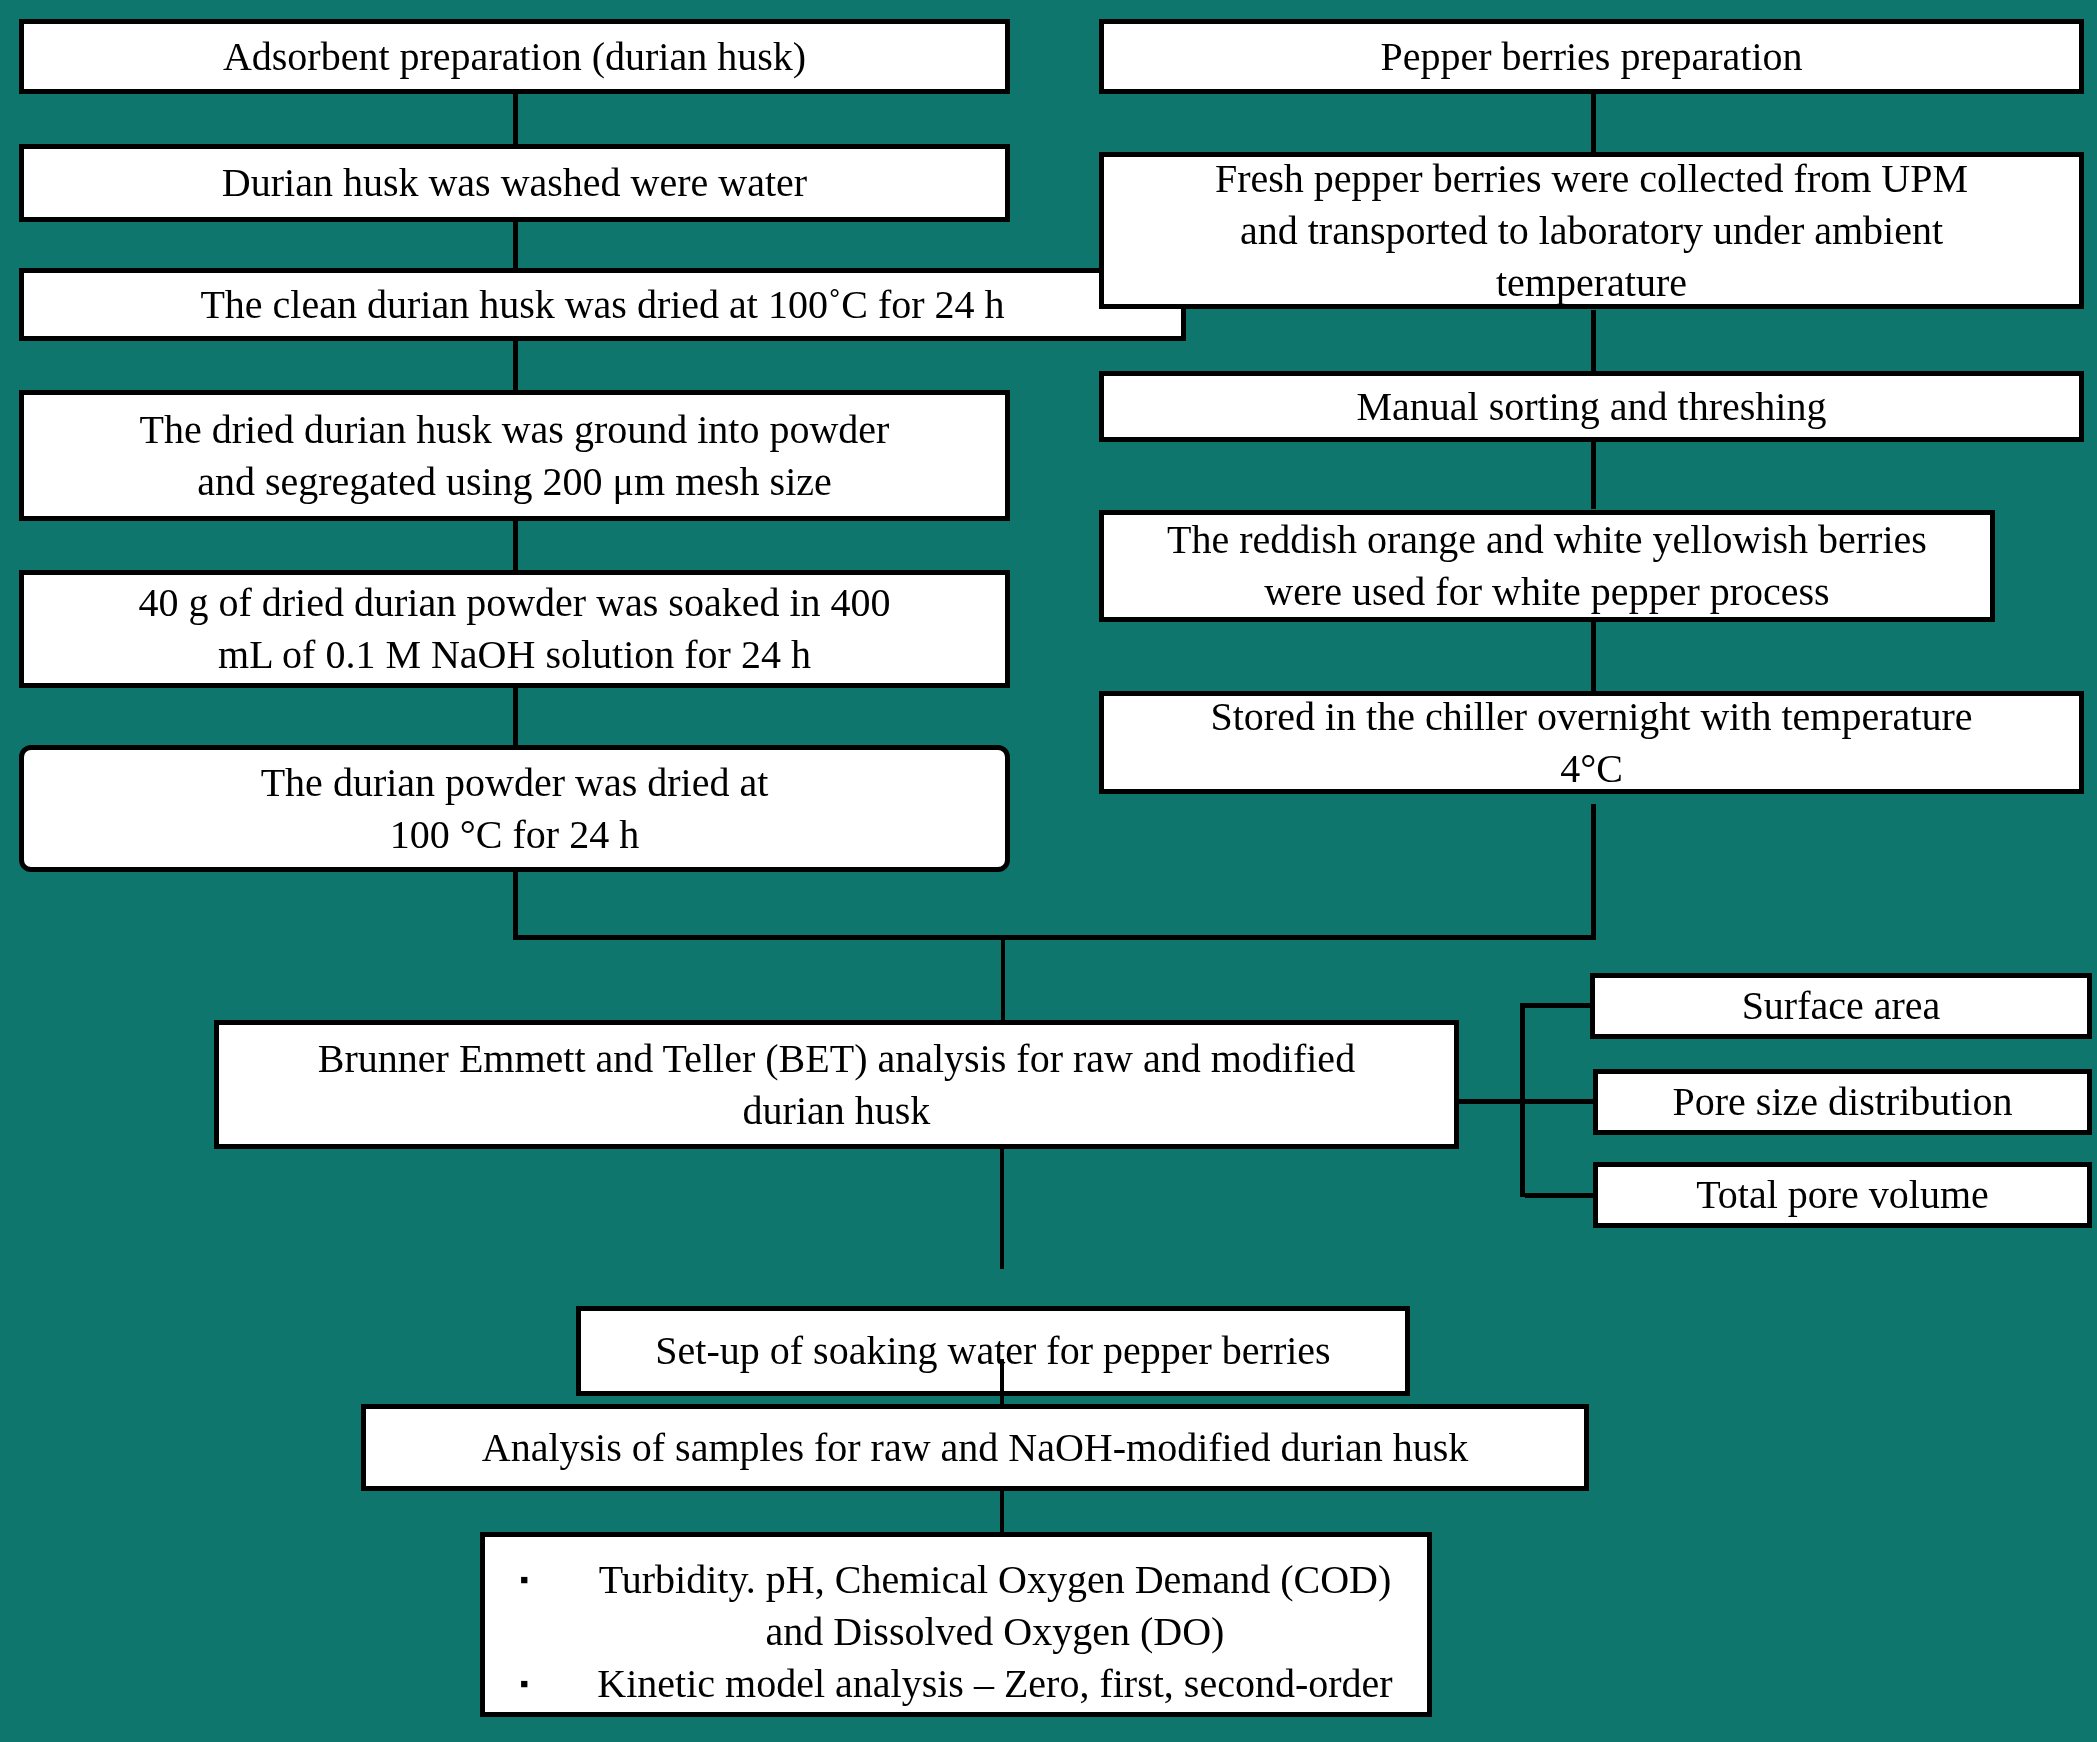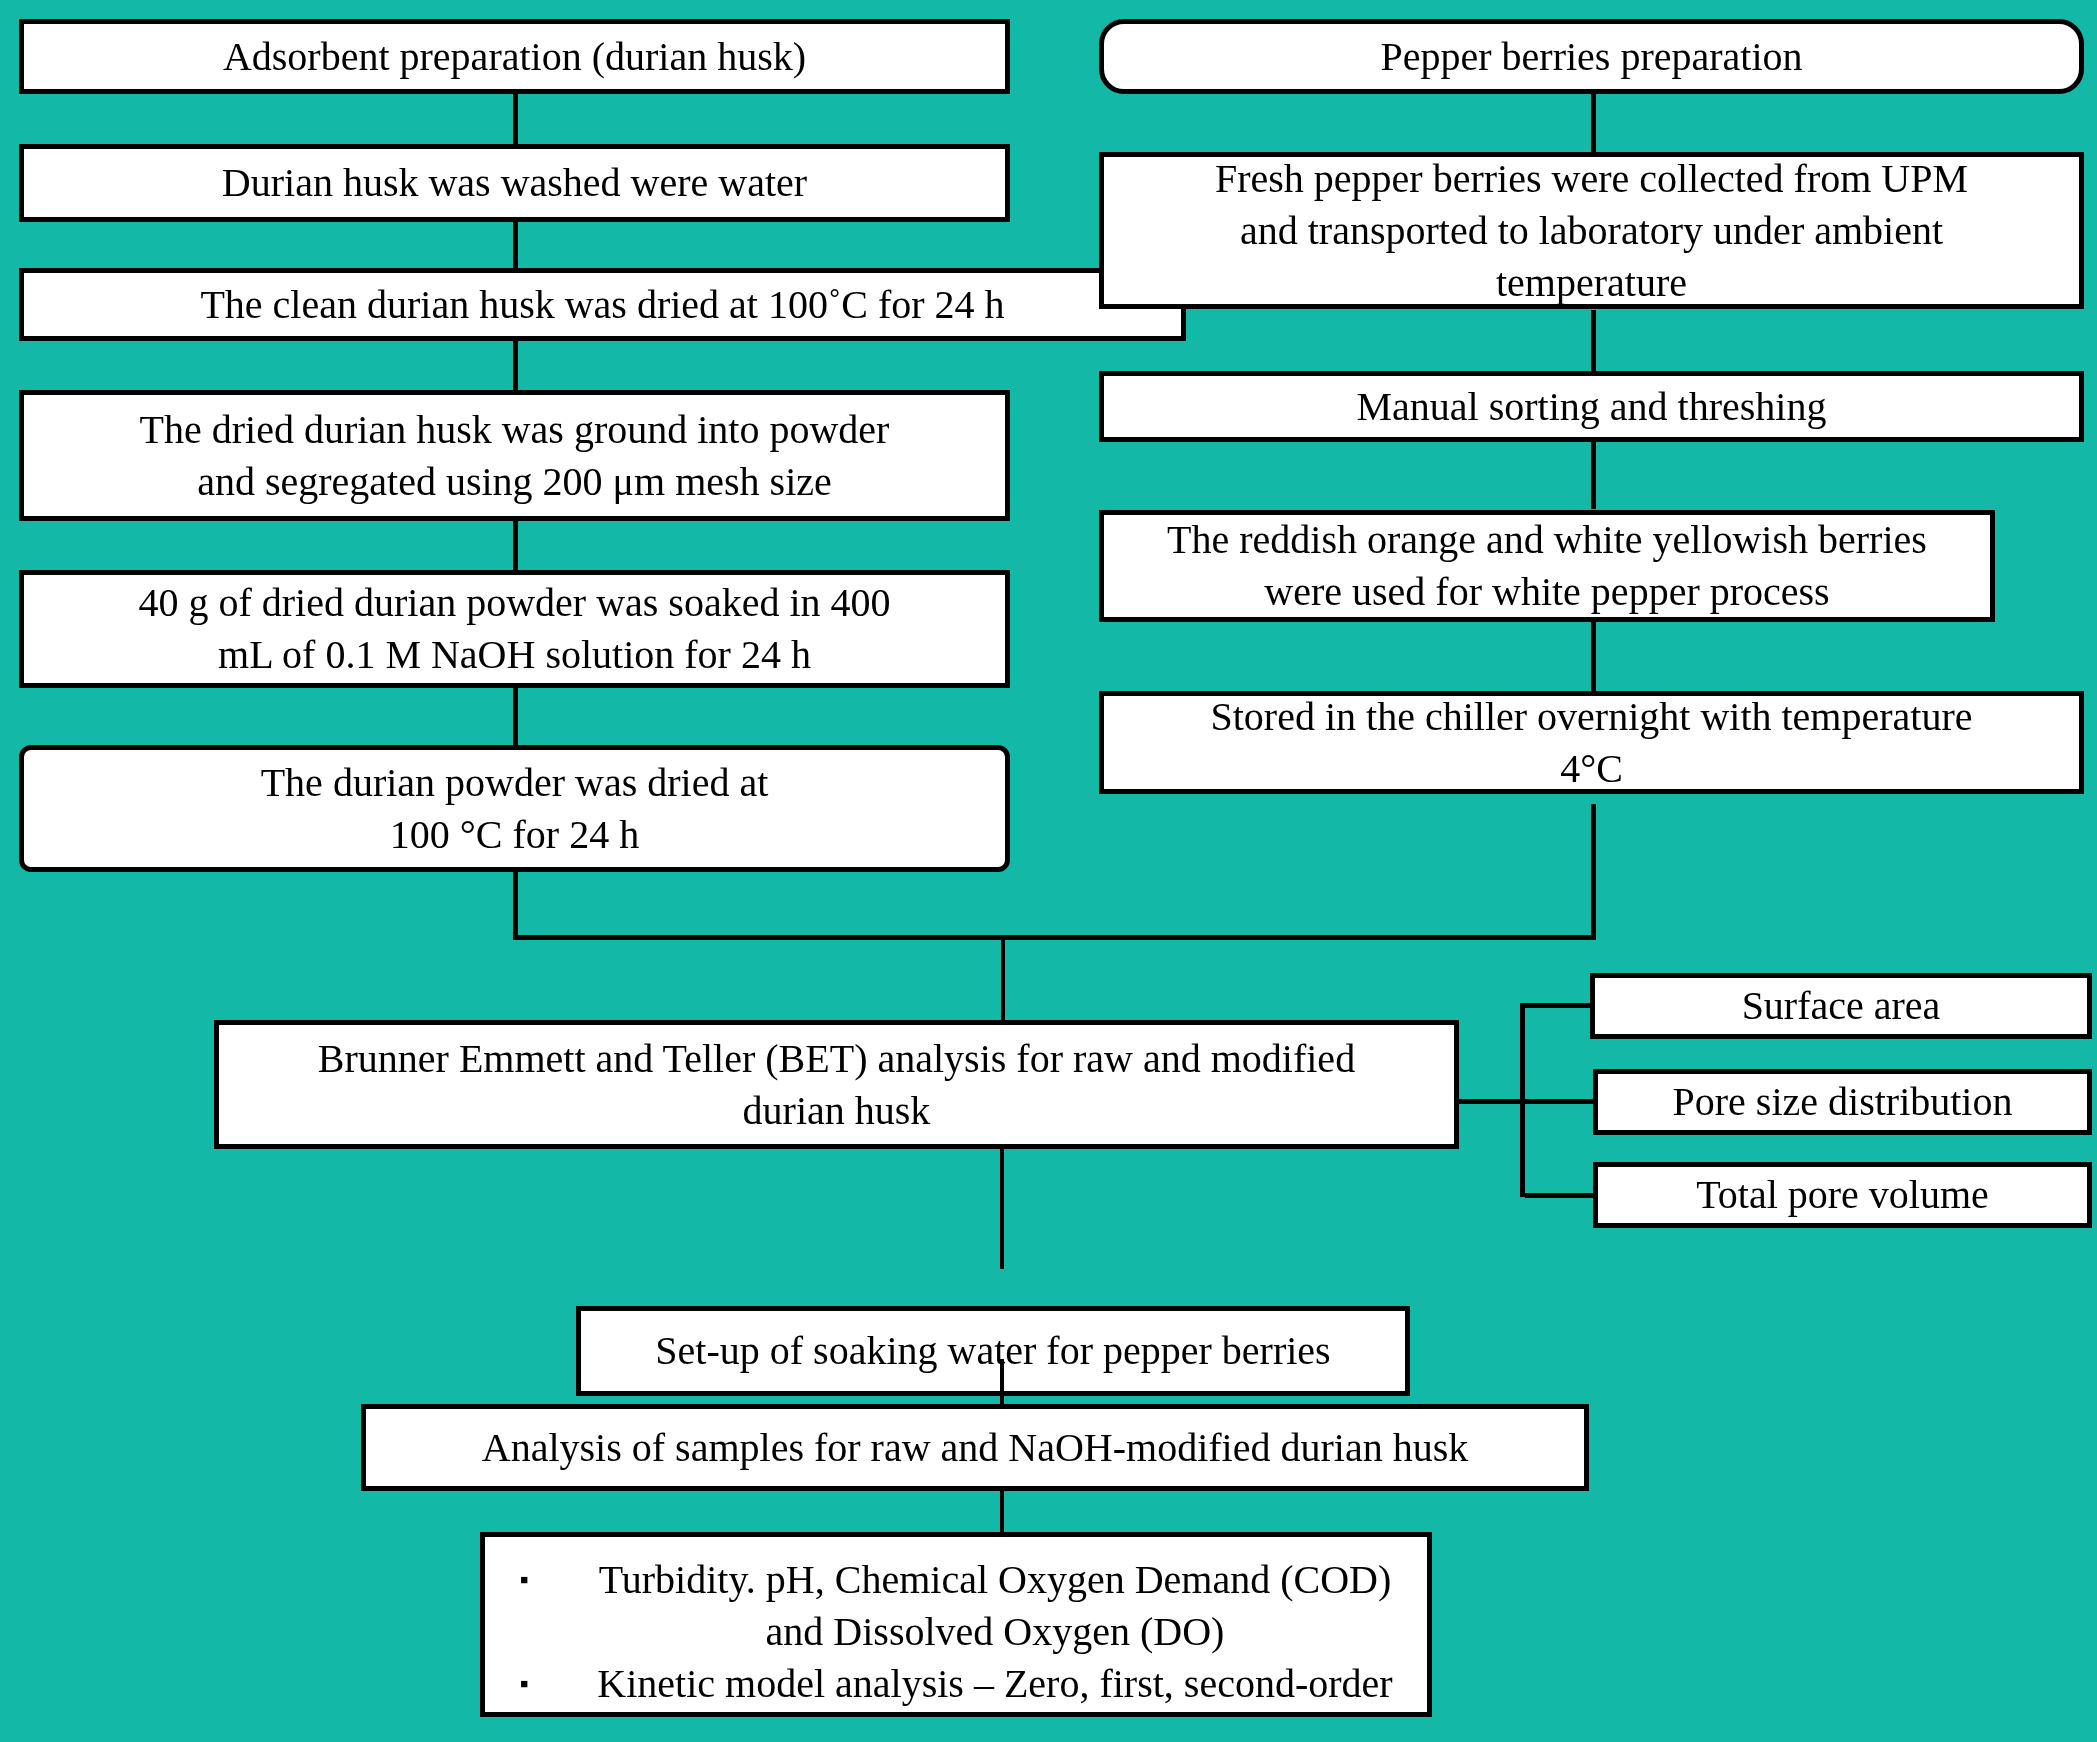--- a/index.html
+++ b/index.html
@@ -1,19 +1,19 @@
 <!DOCTYPE html>
 <html style="font-size:12px"><head>
 <meta charset="utf-8">
 <style>
   html, body { margin:0; padding:0; background:#ffffff; }
   .canvas {
     position:relative;
     width:2097px; height:1743px;
-    background:#14b8a6;
+    background:#0f766e;
     font-family:"Liberation Serif","DejaVu Serif",serif;
     color:#000;
     overflow:hidden;
   }
   .box {
     position:absolute;
     box-sizing:border-box;
     border:5.2px solid #000;
     background:#ffffff;
     display:flex;
@@ -72,21 +72,21 @@
   </div>
   <div class="box" style="left:19px; top:570px; width:991px; height:118px;text-align:center;">
     <span class="lbl">40 g of dried durian powder was soaked in 400
 mL of 0.1 M NaOH solution for 24 h</span>
   </div>
   <div class="box" style="left:19px; top:745px; width:991px; height:127px;border-radius:12px;">
     <span class="lbl">The durian powder was dried at
 100 °C for 24 h</span>
   </div>
 
-  <div class="box" style="left:1099px; top:19px; width:985px; height:75px;border-radius:25px;">
+  <div class="box" style="left:1099px; top:19px; width:985px; height:75px;">
     <span class="lbl">Pepper berries preparation</span>
   </div>
   <div class="box" style="left:1099px; top:152px; width:985px; height:157px;">
     <span class="lbl">Fresh pepper berries were collected from UPM
 and transported to laboratory under ambient
 temperature</span>
   </div>
   <div class="box" style="left:1099px; top:371px; width:985px; height:71px;">
     <span class="lbl">Manual sorting and threshing</span>
   </div>

